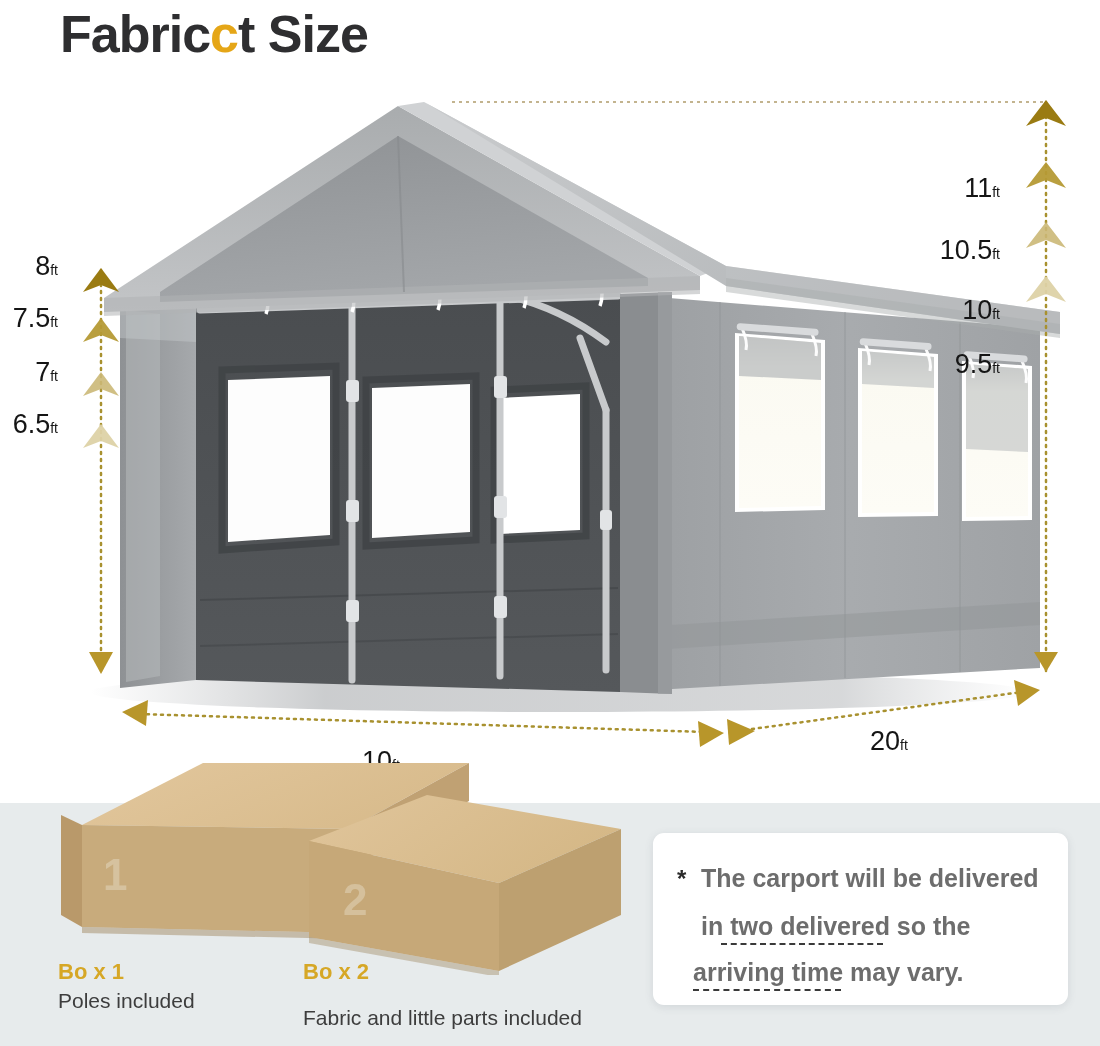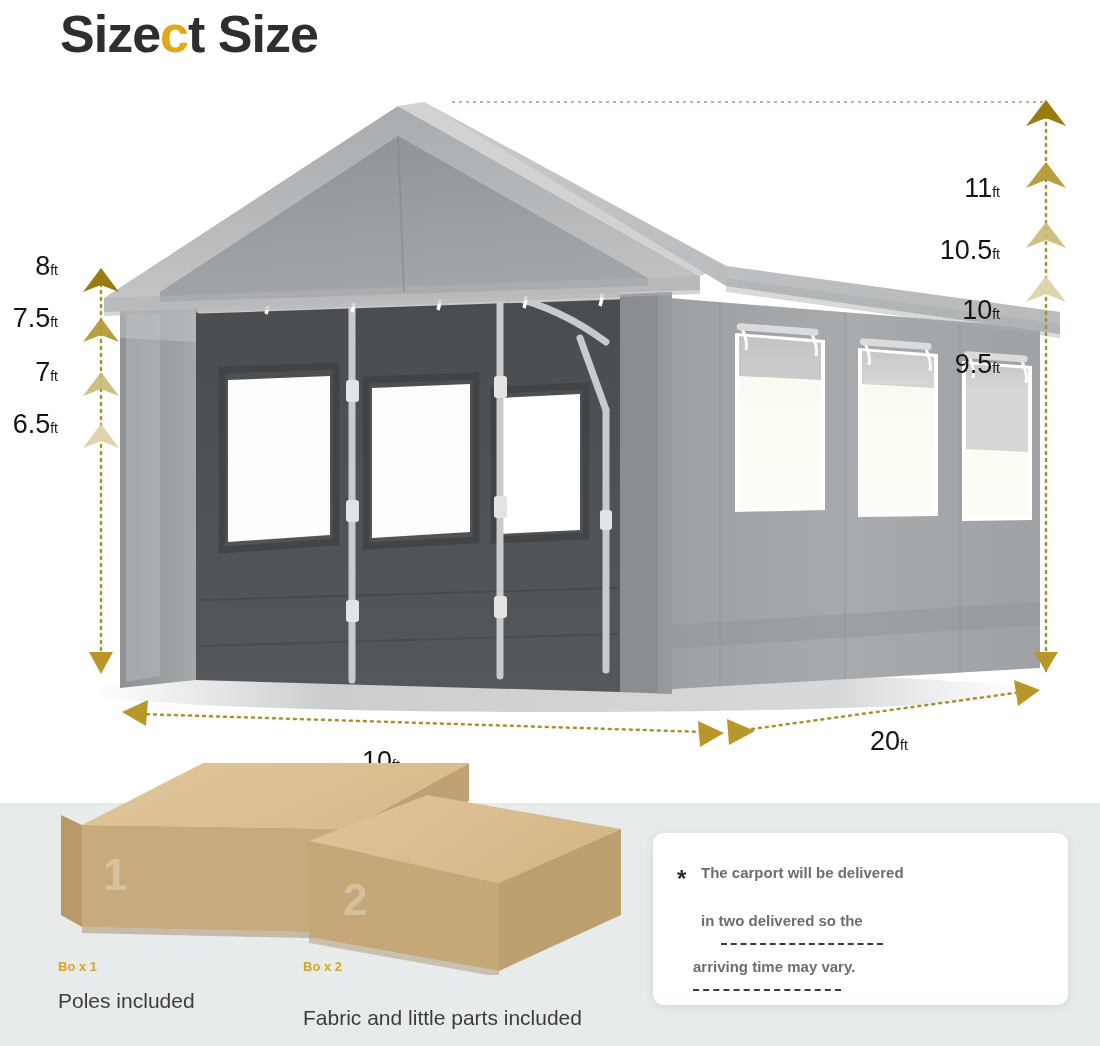--- a/index.html
+++ b/index.html
@@ -35,60 +35,60 @@
   }
   .dim .u{font-size:14px;}
 
   
   #bottom{
     position:absolute;left:0;top:803px;width:1100px;height:243px;
     background:#e7ebec;
   }
   .boxlabel{
     position:absolute;
-    font-size:13px;font-weight:bold;
+    font-size:22px;font-weight:bold;
     color:#d6a726;
     white-space:nowrap;
   }
   .boxdesc{
     position:absolute;
     font-size:21px;
     color:#3d3d3d;
     white-space:nowrap;
   }
 
   #note{
     position:absolute;left:653px;top:833px;
     width:415px;height:172px;
     background:#ffffff;
     border-radius:11px;
     box-shadow:0 2px 9px rgba(70,80,90,.13);
   }
   #note .nrow{
     position:absolute;
-    font-size:15px;font-weight:bold;
+    font-size:25px;font-weight:bold;
     color:#6d6d6d;
     white-space:nowrap;
   }
   #note .star{
     position:absolute;left:24px;top:32px;
     font-size:24px;color:#2b2b2b;font-weight:bold;
   }
   .dashline{
     position:absolute;
     border-bottom:2px dashed #3a3a3a;
   }
 </style>
 </head>
 <body>
 
 <div id="stage">
 
   <div id="title">
-    <span>Size</span><span class="accent">c</span><span>t Size</span>
+    <span>Fabric</span><span class="accent">c</span><span>t Size</span>
   </div>
 
   <div id="hero">
     <svg width="1100" height="723" viewBox="0 0 1100 723">
       <defs>
         <linearGradient id="roofFront" x1="0" y1="0" x2="0" y2="1">
           <stop offset="0" stop-color="#a9acae"></stop>
           <stop offset="1" stop-color="#c3c5c7"></stop>
         </linearGradient>
         <linearGradient id="roofSide" x1="0" y1="0" x2="1" y2="0.3">

